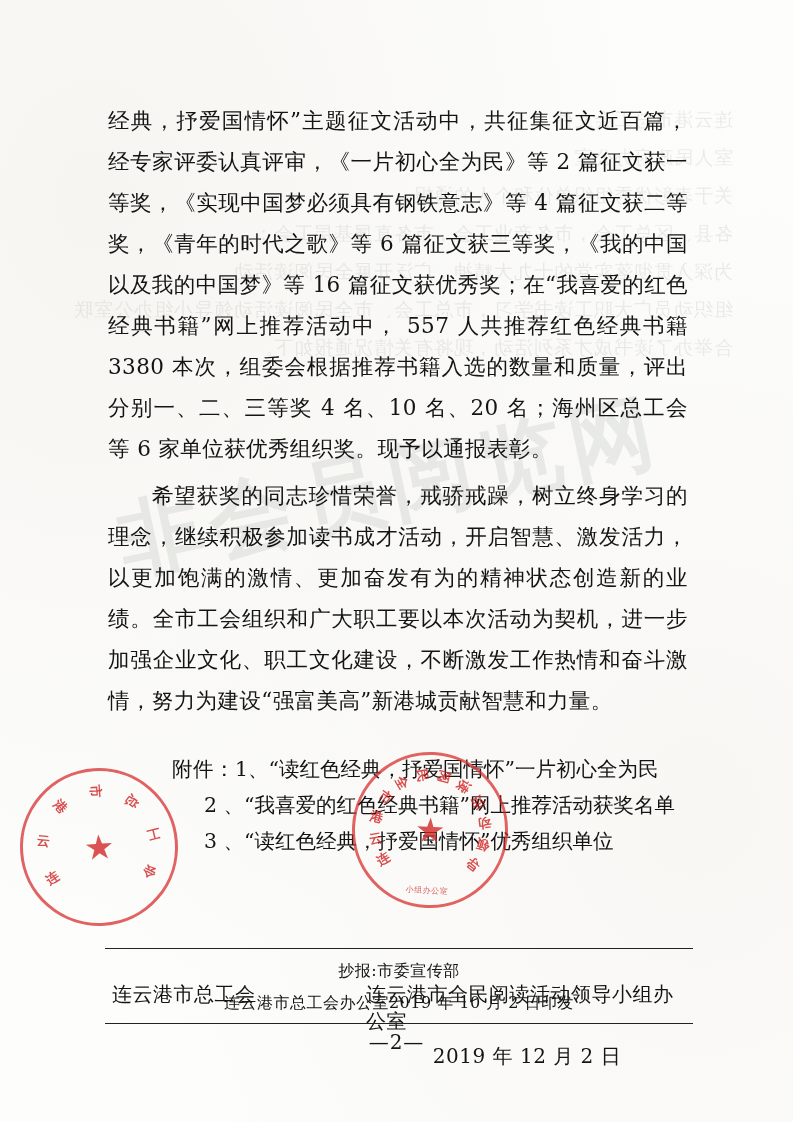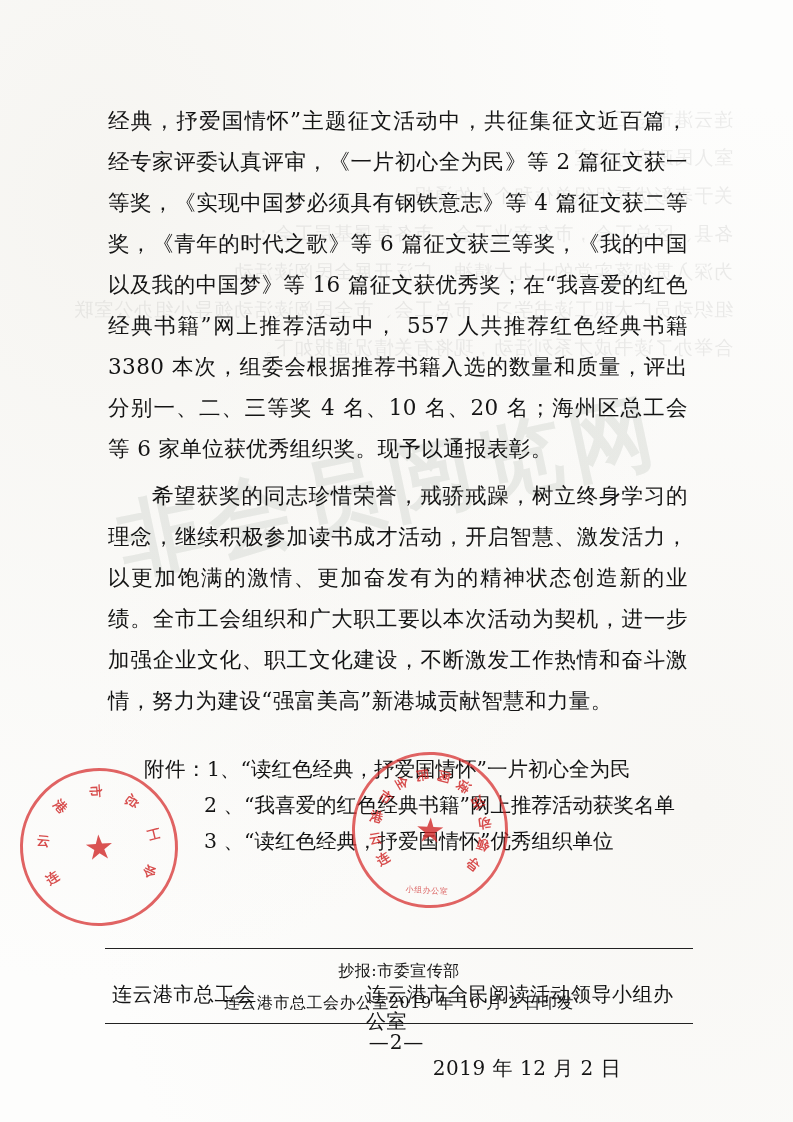--- a/index.html
+++ b/index.html
@@ -84,20 +84,21 @@
     margin-top: 30px;
     font-size: 20.5px;
     line-height: 36px;
     padding-left: 36px;
   }
   .attachments .att-row {
     white-space: nowrap;
   }
   .att-label {
     letter-spacing: 0.5px;
+    margin-left: 28px;
   }
 
   
   .sign-area {
     position: relative;
     margin-top: 104px;
     height: 120px;
   }
   .sign-left {
     position: absolute;
@@ -107,21 +108,21 @@
     letter-spacing: 0.5px;
   }
   .sign-right {
     position: absolute;
     left: 258px;
     top: 18px;
     font-size: 20px;
     letter-spacing: 0.5px;
   }
   .sign-date {
-    margin-top: 20px;
+    margin-top: 8px;
     text-align: center;
     font-size: 20px;
     letter-spacing: 0.5px;
   }
 
   
   .seal {
     position: absolute;
     border-radius: 50%;
     border: 3.5px solid rgba(214, 40, 40, 0.72);

